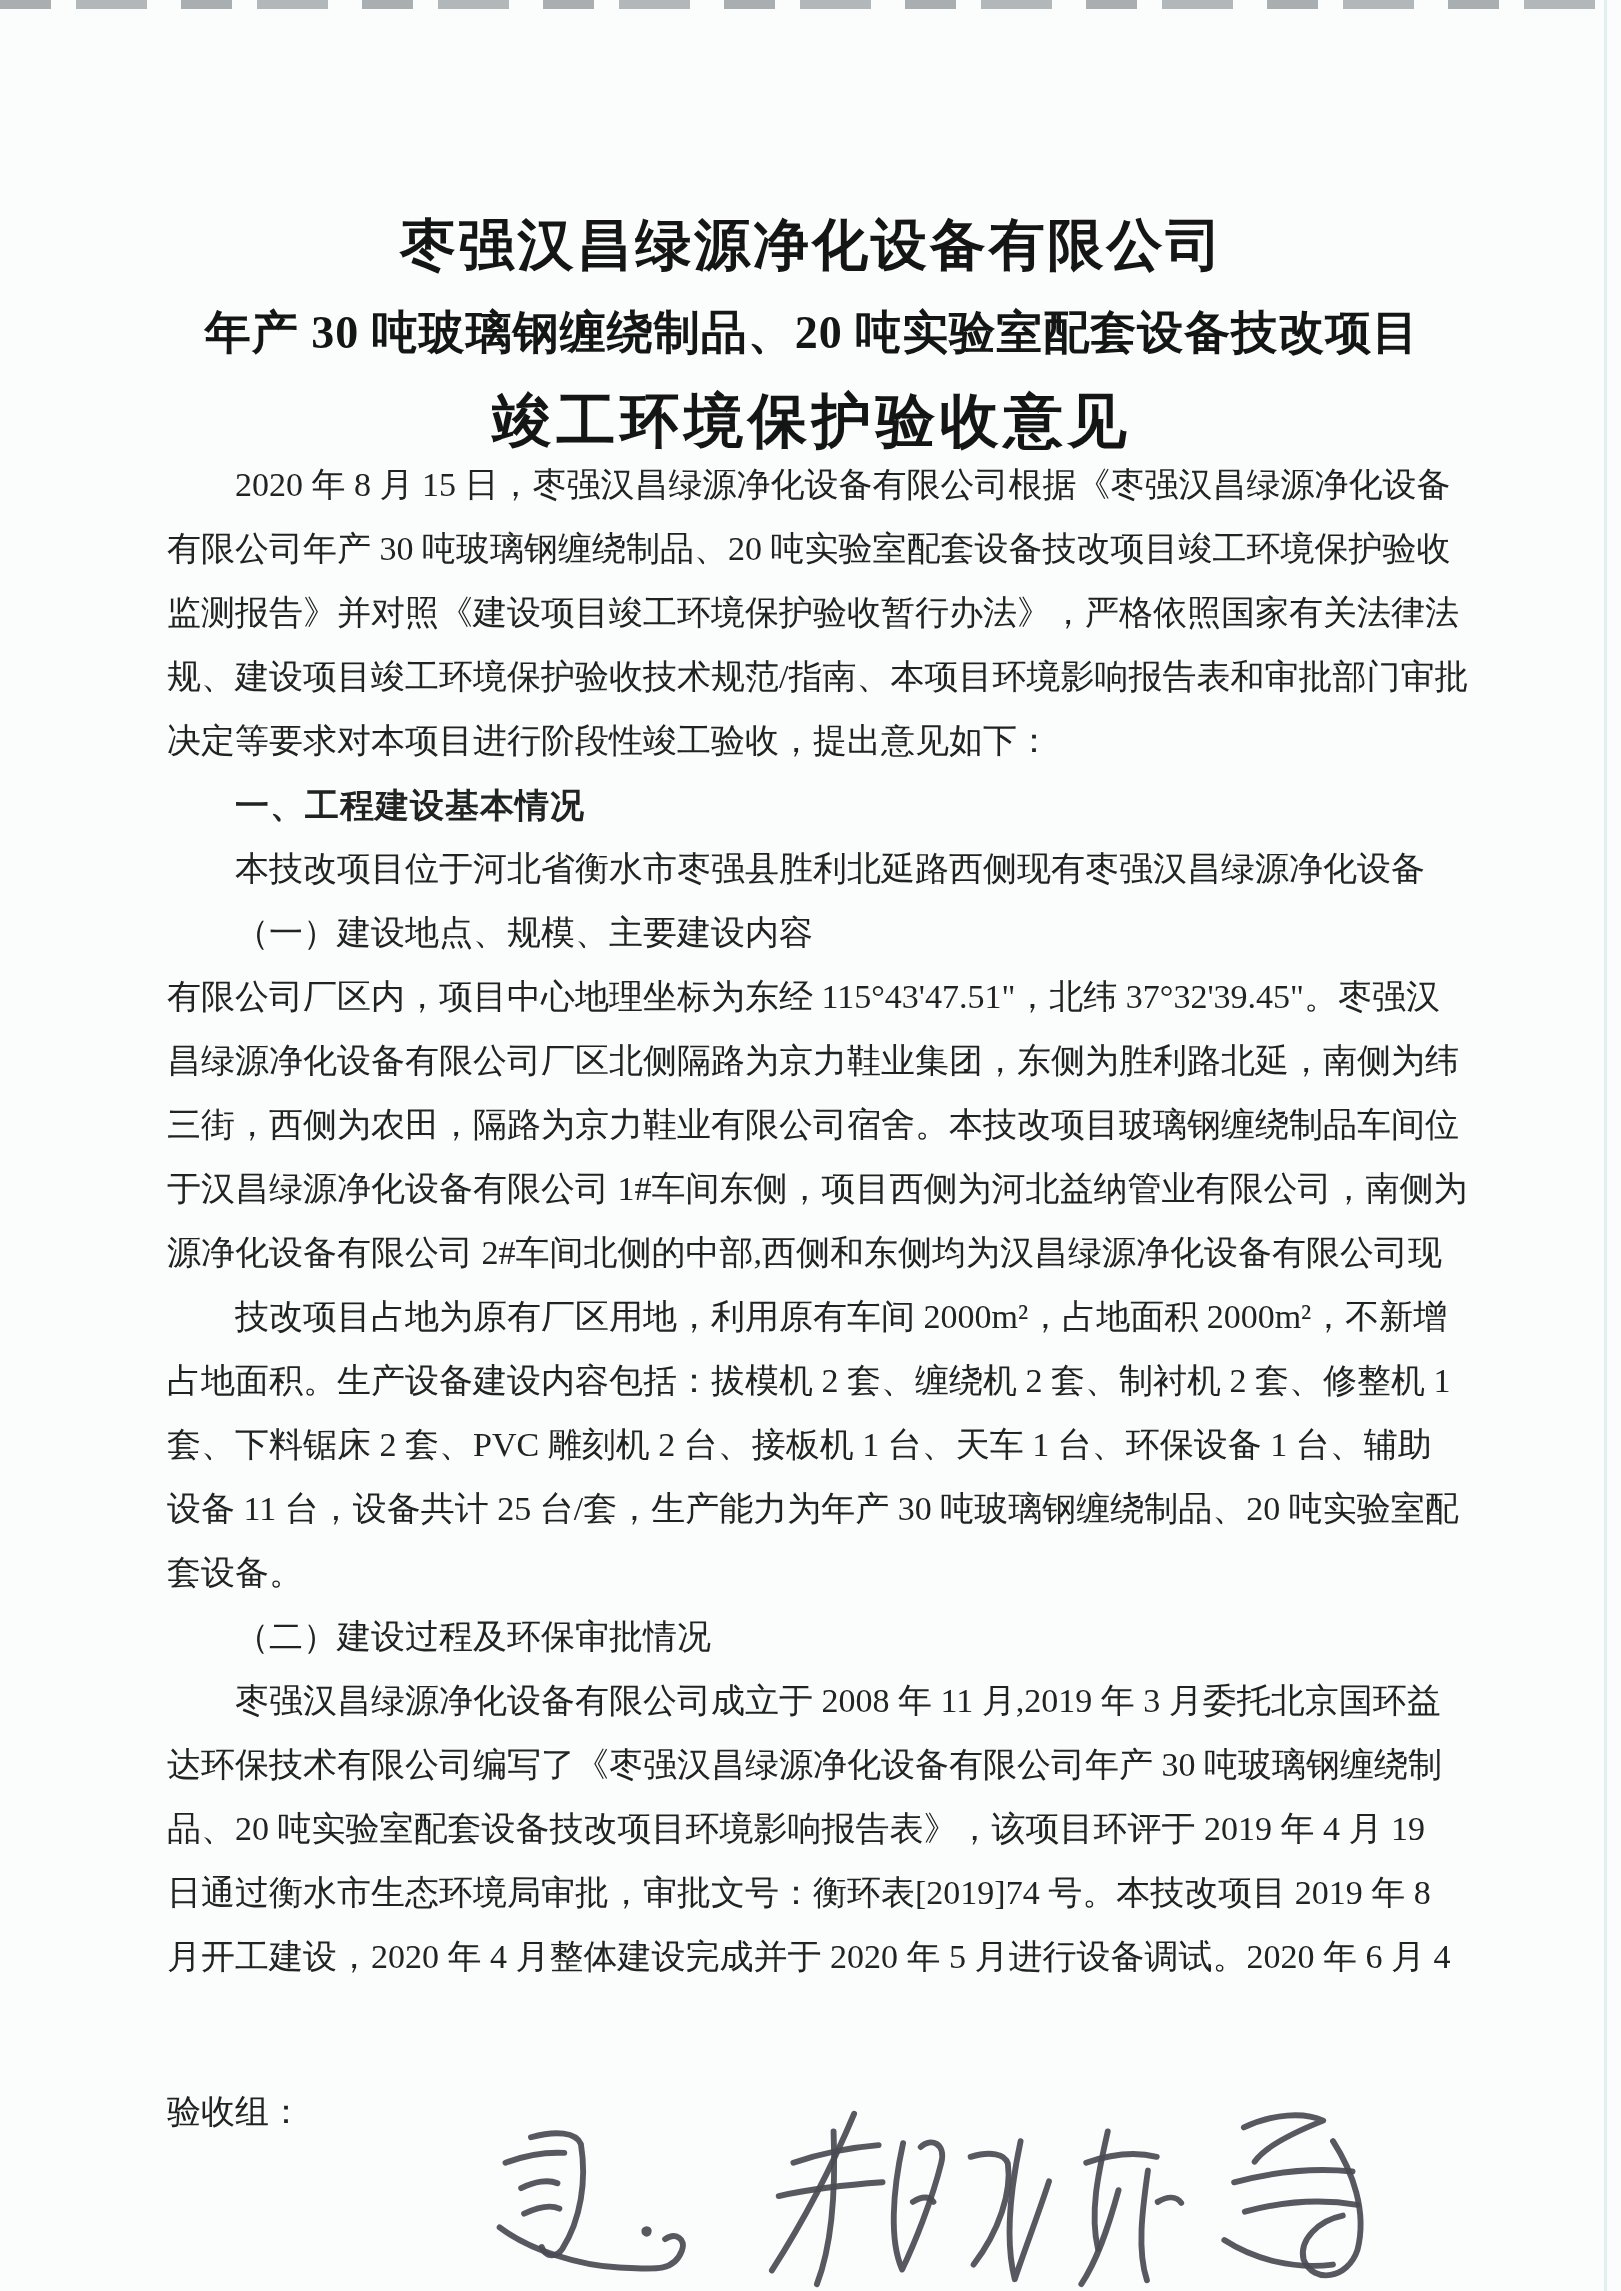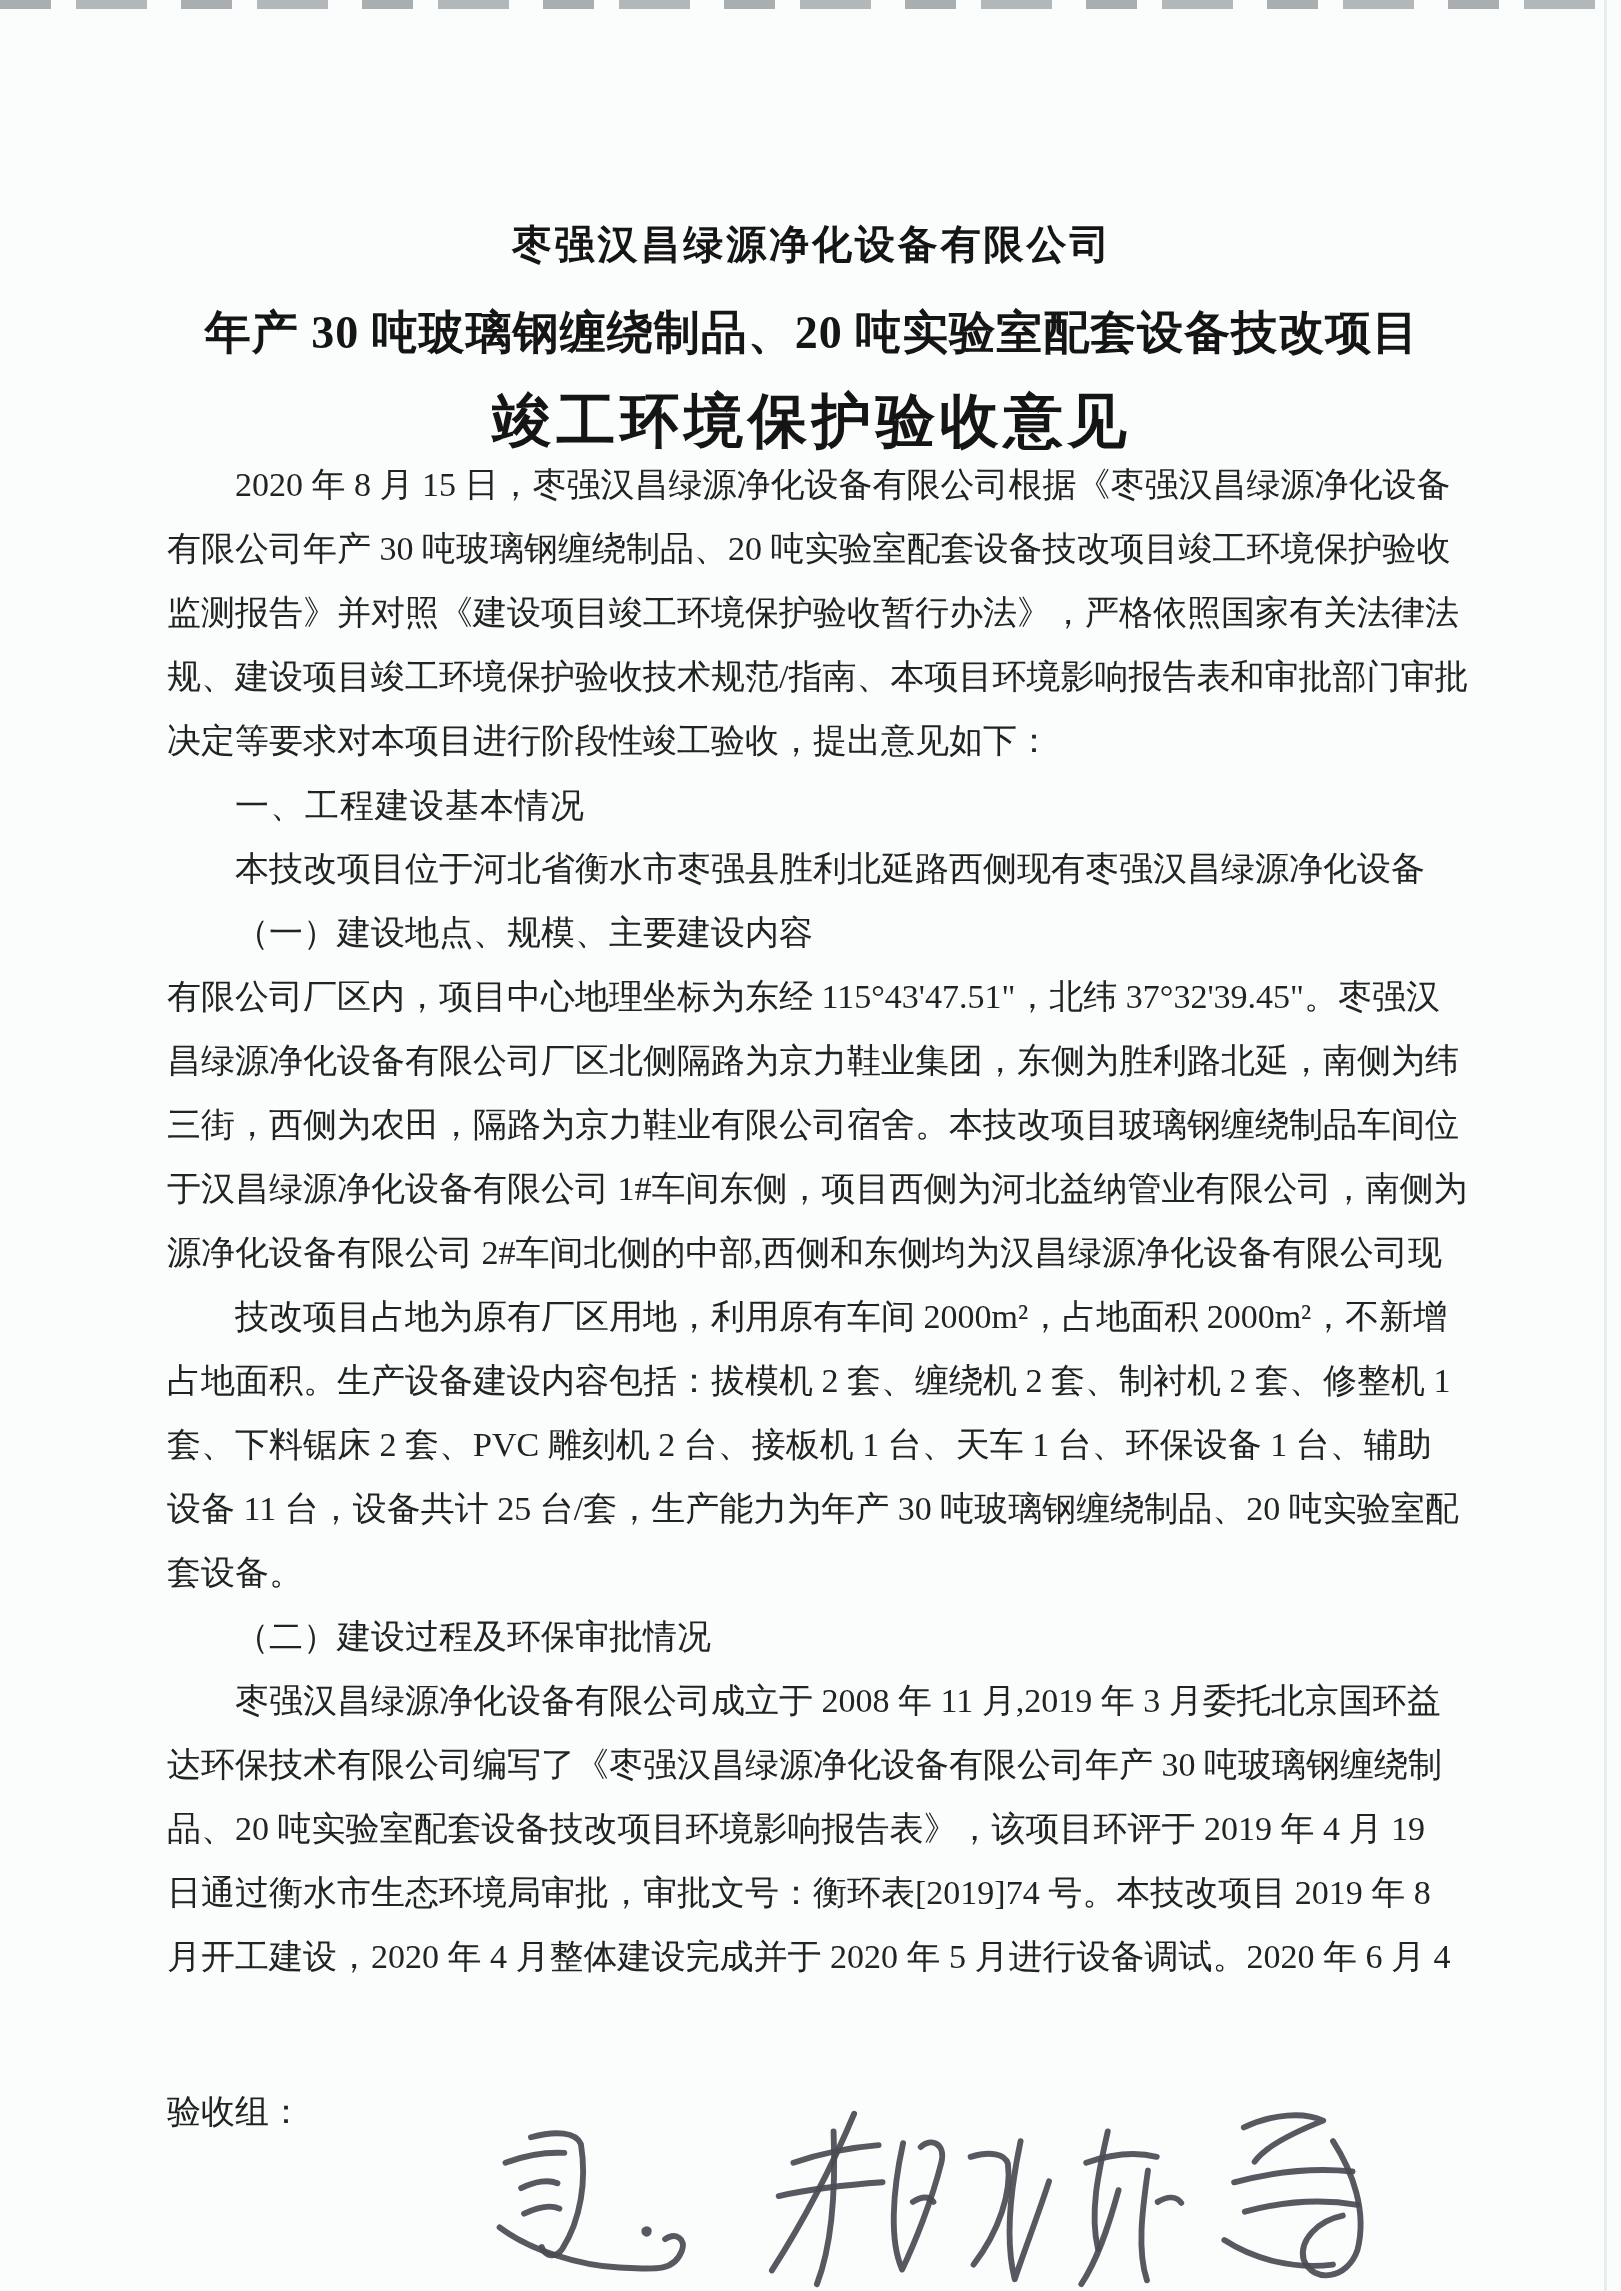--- a/index.html
+++ b/index.html
@@ -22,31 +22,31 @@
   }
   .scan-edge-right{
     position:absolute;top:0;right:13.7px;width:2.9px;height:100%;
     background:#e3efef;
   }
   .titles{
     position:absolute;left:163px;top:201px;width:1298px;
     text-align:center;font-weight:700;color:#151515;
   }
   .title{white-space:nowrap;}
-  .t1{font-size:40px;line-height:88px;letter-spacing:2.9px;}
+  .t1{font-size:56px;line-height:88px;letter-spacing:2.9px;}
   .t2{font-size:46px;line-height:88px;letter-spacing:1px;}
   .t3{font-size:59px;line-height:88px;letter-spacing:4.9px;}
   .body{
     position:absolute;left:167px;top:453px;width:1304px;
     font-size:34px;line-height:64px;
   }
   .line{height:64px;white-space:nowrap;}
   .indent{text-indent:2em;}
   .heading-bold{
-    font-weight:400;
+    font-weight:700;
     font-family:"Liberation Sans","DejaVu Sans",sans-serif;
     letter-spacing:1px;
   }
   .sign-label{
     position:absolute;left:167px;top:2080px;
     font-size:34px;line-height:64px;white-space:nowrap;
   }
   .signatures{
     position:absolute;left:470px;top:2102px;
   }

